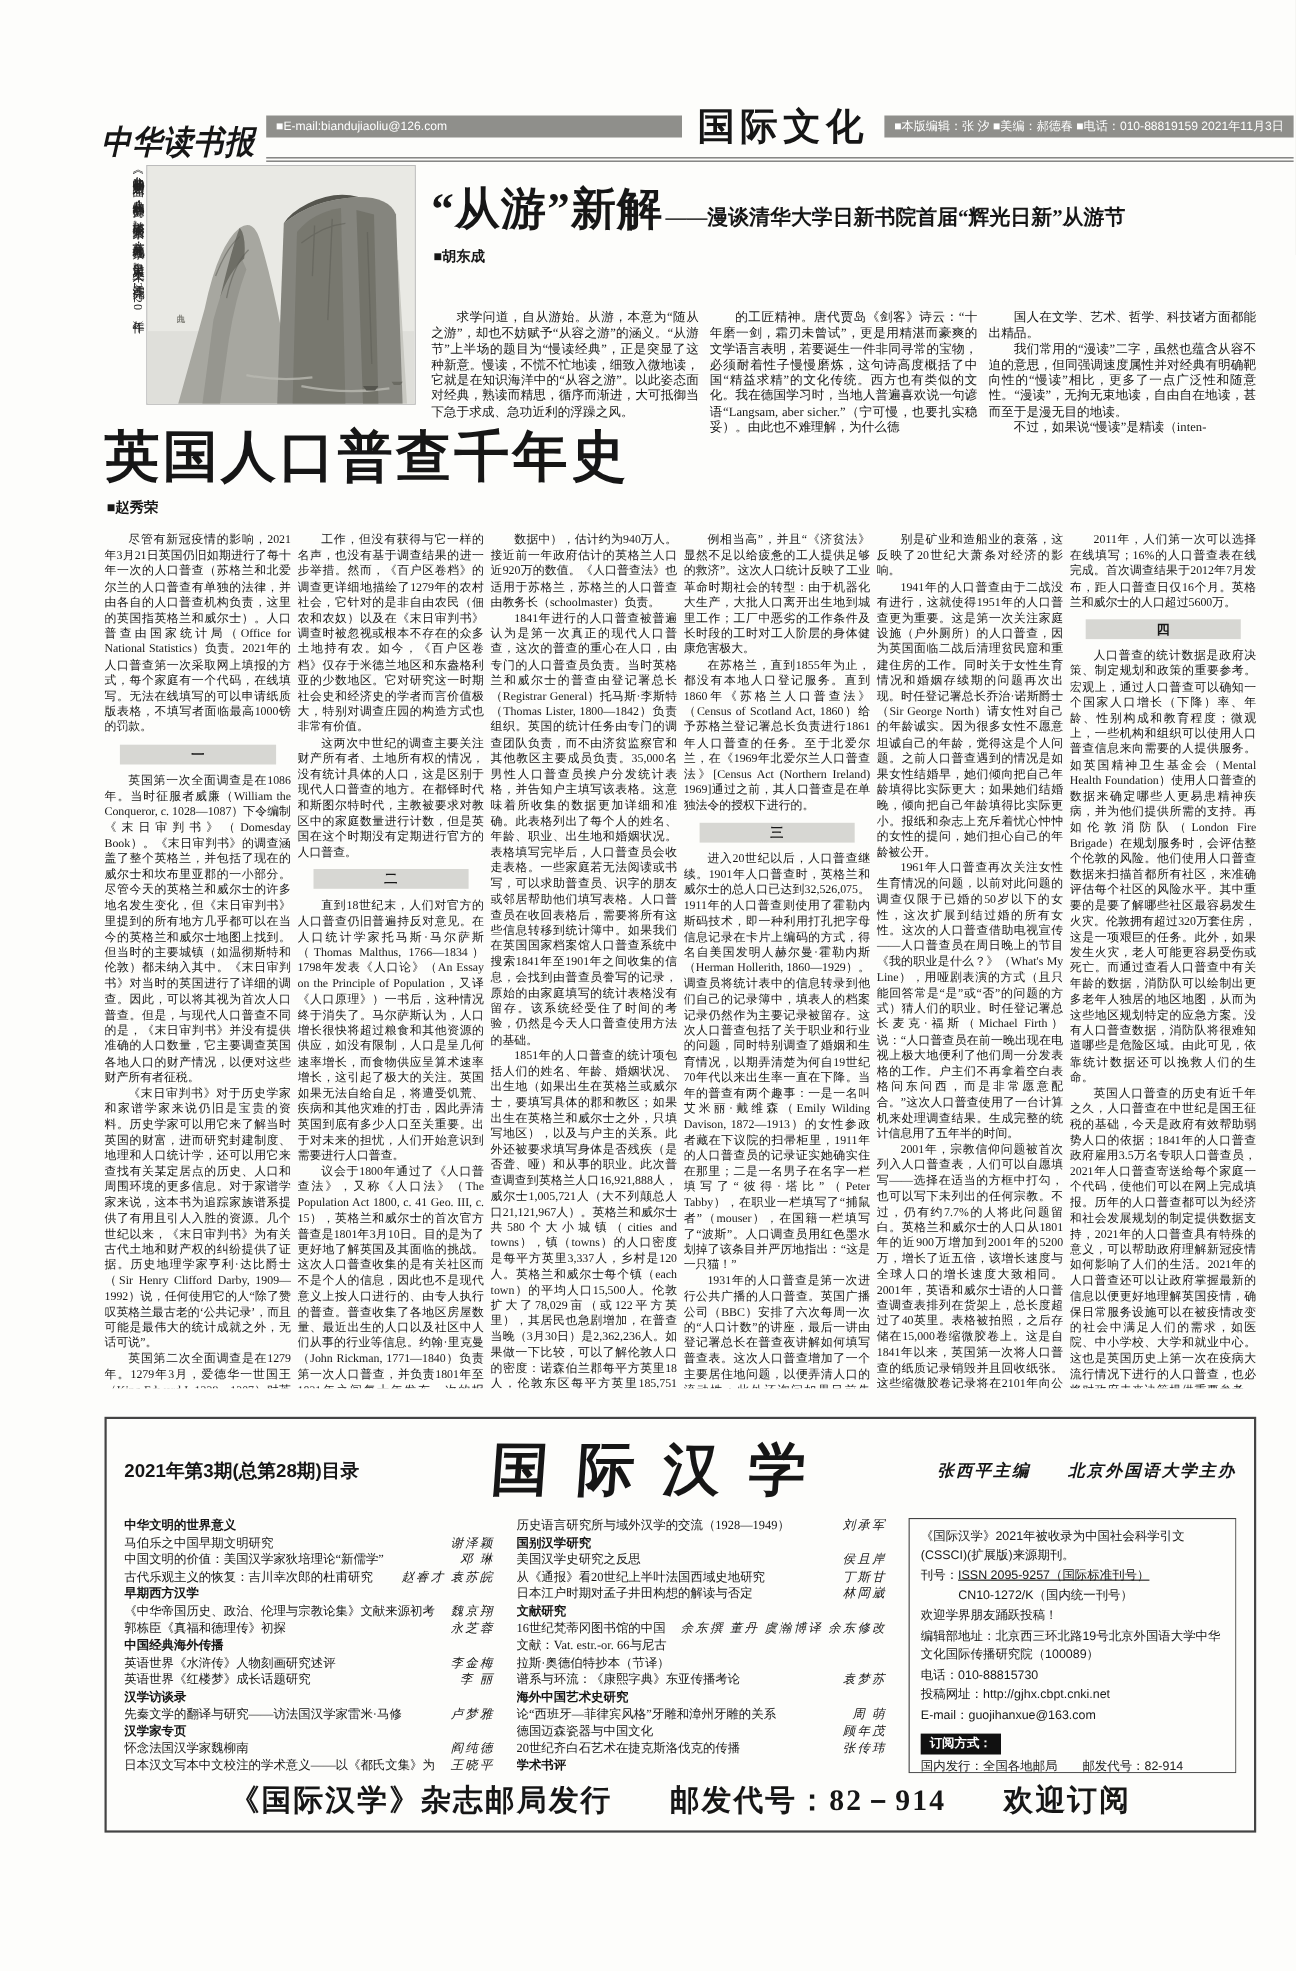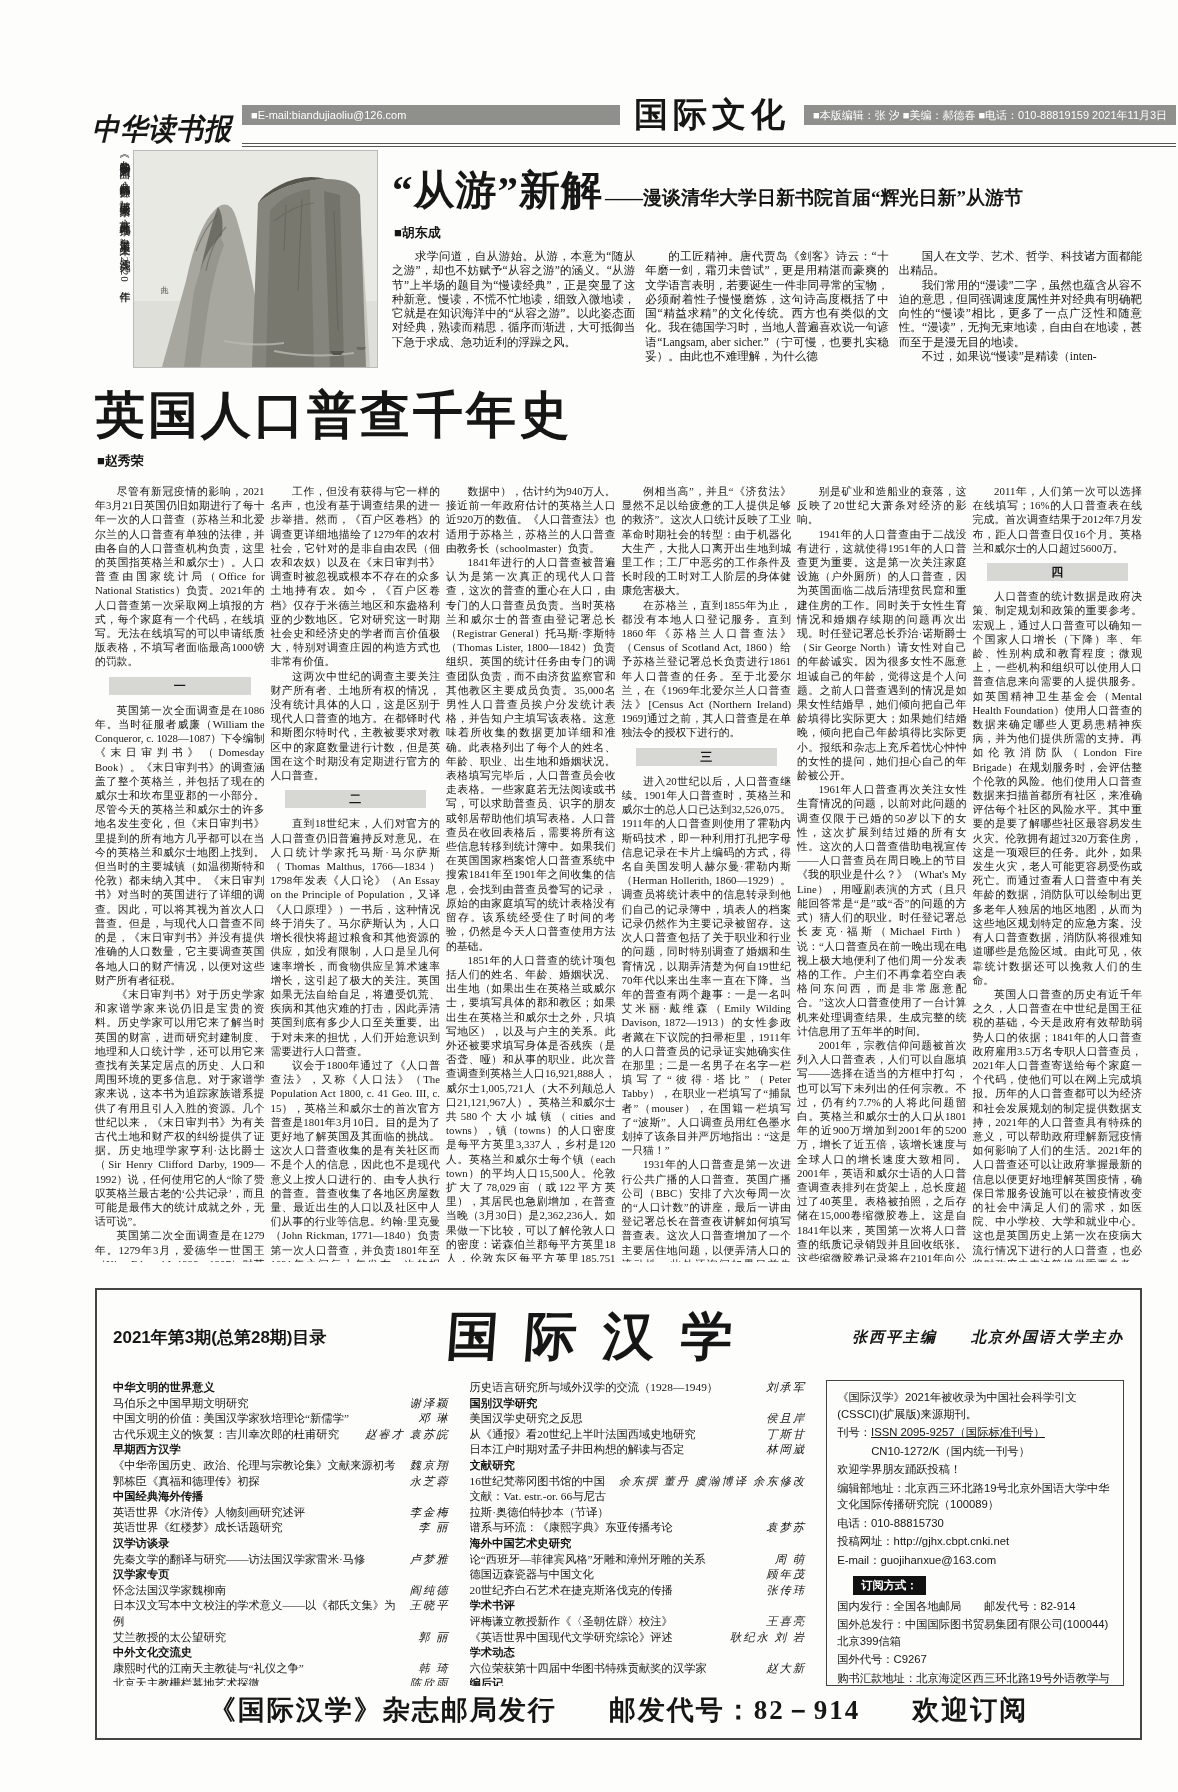--- a/index.html
+++ b/index.html
@@ -22,56 +22,56 @@
   
   .top-art{position:absolute;left:95px;right:36px;top:150px;height:228px;display:flex;}
   .vcap{writing-mode:vertical-rl;font-size:11px;line-height:16px;height:218px;width:38px;
         letter-spacing:1px;color:#222;}
   .painting{width:243px;height:216px;flex:0 0 243px;border:1px solid #bbb;background:#e9e9e5;}
   .ta-text{flex:1;padding-left:14px;display:flex;flex-direction:column;}
   .ta-headline{display:flex;align-items:baseline;white-space:nowrap;}
   .ta-title{font-size:41px;font-weight:bold;letter-spacing:1px;}
   .ta-sub{font-size:19px;font-weight:bold;margin-left:2px;margin-top:35px;}
   .ta-author{font-size:13px;font-weight:bold;margin:6px 0 7px 2px;}
-  .ta-cols{display:flex;gap:10px;flex:1;}
+  .ta-cols{display:flex;gap:10px;flex:1;margin-top:33px;}
   .ta-col{flex:1;height:142px;overflow:hidden;font-size:11.5px;line-height:14.3px;
           text-align:justify;word-break:break-word;}
   .ta-col .tpara{margin:0;text-indent:2em;}
   
   .main-art{position:absolute;left:95px;right:36px;top:388px;}
   .ma-title{font-size:50px;font-weight:bold;letter-spacing:3px;line-height:1.1;}
   .ma-author{font-size:13px;font-weight:bold;margin:9px 0 14px 2px;}
   .ma-cols{display:flex;gap:6px;}
   .ma-col{flex:1;height:778px;overflow:hidden;font-size:10.8px;line-height:14.2px;
           text-align:justify;word-break:break-word;}
   .ma-col .para{margin:0;text-indent:2em;}
   .ma-col .sechead{background:#d7d7d3;text-align:center;font-weight:bold;font-size:12px;
                    margin:8px 14px;padding:2px 0;text-indent:0;}
   
-  .ad{position:absolute;left:95px;right:36px;top:1288px;height:452px;border:2px solid #444;
+  .ad{position:absolute;left:95px;right:36px;top:1288px;height:378px;border:2px solid #444;
       padding:12px 16px 10px 16px;box-sizing:border-box;display:flex;flex-direction:column;}
   .ad-head{display:flex;align-items:center;margin-bottom:8px;}
   .ad-issue{font-size:17px;font-weight:bold;white-space:nowrap;font-family:"Liberation Sans",sans-serif;}
   .ad-title{flex:1;text-align:center;font-family:"DejaVu Serif",serif;font-size:52px;
             font-weight:bold;letter-spacing:26px;text-indent:26px;white-space:nowrap;
             transform:skewX(-4deg);}
   .ad-run{font-size:15px;font-style:italic;font-weight:bold;white-space:nowrap;letter-spacing:2px;}
   .ad-run .gap{display:inline-block;width:34px;}
   .ad-body{flex:1;display:flex;gap:20px;overflow:hidden;}
   .toc{flex:1.22;font-size:11.3px;line-height:15.6px;overflow:hidden;}
   .toc-row{display:flex;align-items:baseline;}
   .toc-title{flex:1;padding-right:8px;}
   .toc-au{white-space:nowrap;font-style:italic;letter-spacing:2px;}
   .toc-row.cat{font-weight:bold;font-family:"Liberation Sans",sans-serif;}
   .info{flex:1;border:1px solid #444;padding:8px 10px;font-size:11.3px;line-height:16.5px;
         font-family:"Liberation Sans",sans-serif;overflow:hidden;}
   .info p{margin:0 0 2px 0;}
   .issn-u{text-decoration:underline;}
   .sub-label{display:inline-block;background:#111;color:#fff;font-weight:bold;
-             padding:1px 8px;margin:6px 0 3px 16px;}
+             padding:1px 8px;margin:6px 0 3px 0;}
   .ad-footer{display:flex;justify-content:center;gap:52px;font-size:27px;font-weight:bold;
              letter-spacing:2px;padding-top:6px;}
 </style>
 </head>
 <body>
 
 <div class="page">
 
   <div class="hdr">
     <div class="masthead">中华读书报</div>

